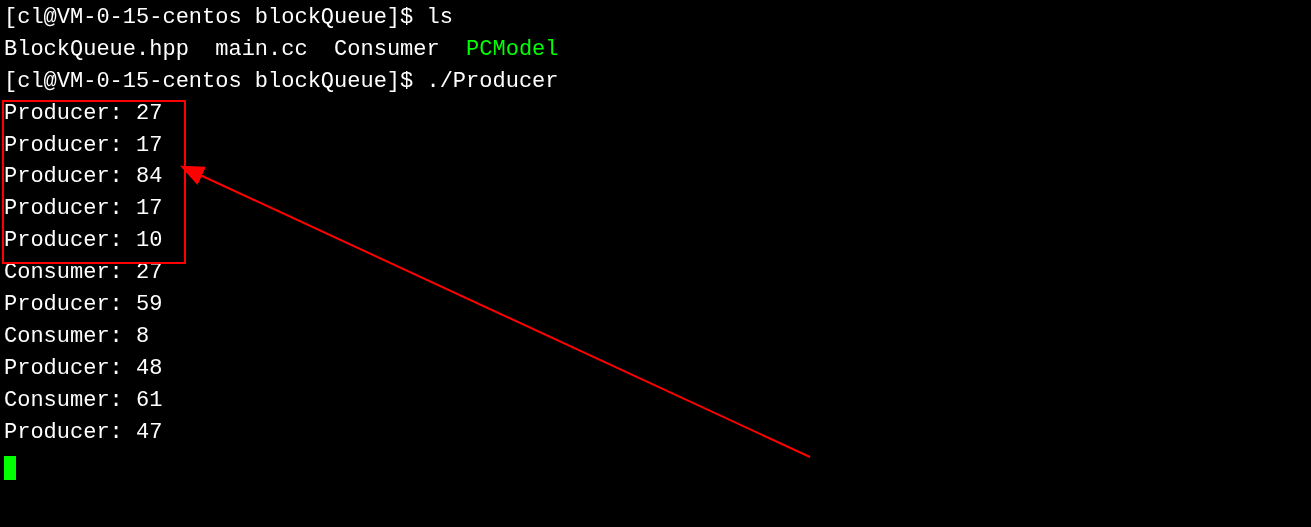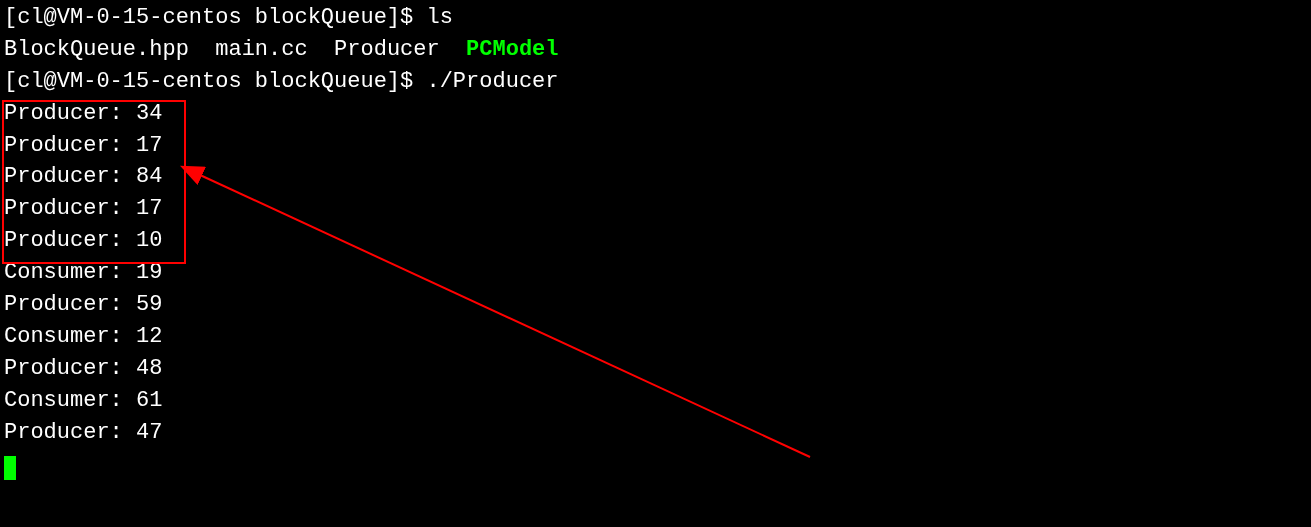--- a/index.html
+++ b/index.html
@@ -10,21 +10,21 @@
       color: #fff;
       width: 1311px;
       height: 527px;
       overflow: hidden;
       position: relative;
       padding: 2px 4px;
       line-height: 1.45;
     }
     .line { white-space: pre; }
     .prompt { color: #fff; }
-    .green { color: #00ff00; font-weight: bold; }
+    .green { color: #00ff00; font-weight: normal; }
     .highlight-box {
       position: absolute;
       left: 2px;
       top: 100px;
       width: 184px;
       height: 164px;
       border: 2px solid #ff0000;
       pointer-events: none;
     }
     .cursor {
@@ -40,30 +40,30 @@
       top: 0;
       width: 1311px;
       height: 527px;
       pointer-events: none;
     }
   </style>
 </head>
 <body>
 
 <div class="line"><span class="prompt">[cl@VM-0-15-centos blockQueue]$ </span><span>ls</span></div>
-<div class="line"><span>BlockQueue.hpp</span>  <span>main.cc</span>  <span>Producer</span>  <span class="green">PCModel</span></div>
+<div class="line"><span>BlockQueue.hpp</span>  <span>main.cc</span>  <span>Consumer</span>  <span class="green">PCModel</span></div>
 <div class="line"><span class="prompt">[cl@VM-0-15-centos blockQueue]$ </span><span>./Producer</span></div>
-<div class="line">Producer: 34</div>
+<div class="line">Producer: 27</div>
 <div class="line">Producer: 17</div>
 <div class="line">Producer: 84</div>
 <div class="line">Producer: 17</div>
 <div class="line">Producer: 10</div>
-<div class="line">Consumer: 19</div>
+<div class="line">Consumer: 27</div>
 <div class="line">Producer: 59</div>
-<div class="line">Consumer: 12</div>
+<div class="line">Consumer: 8</div>
 <div class="line">Producer: 48</div>
 <div class="line">Consumer: 61</div>
 <div class="line">Producer: 47</div>
 <div class="line"><span class="cursor"></span></div>
 
 <div class="highlight-box"></div>
 
 <svg class="arrow">
   <defs>
     <marker id="arrowhead" markerWidth="12" markerHeight="10" refX="1" refY="5" orient="auto">

